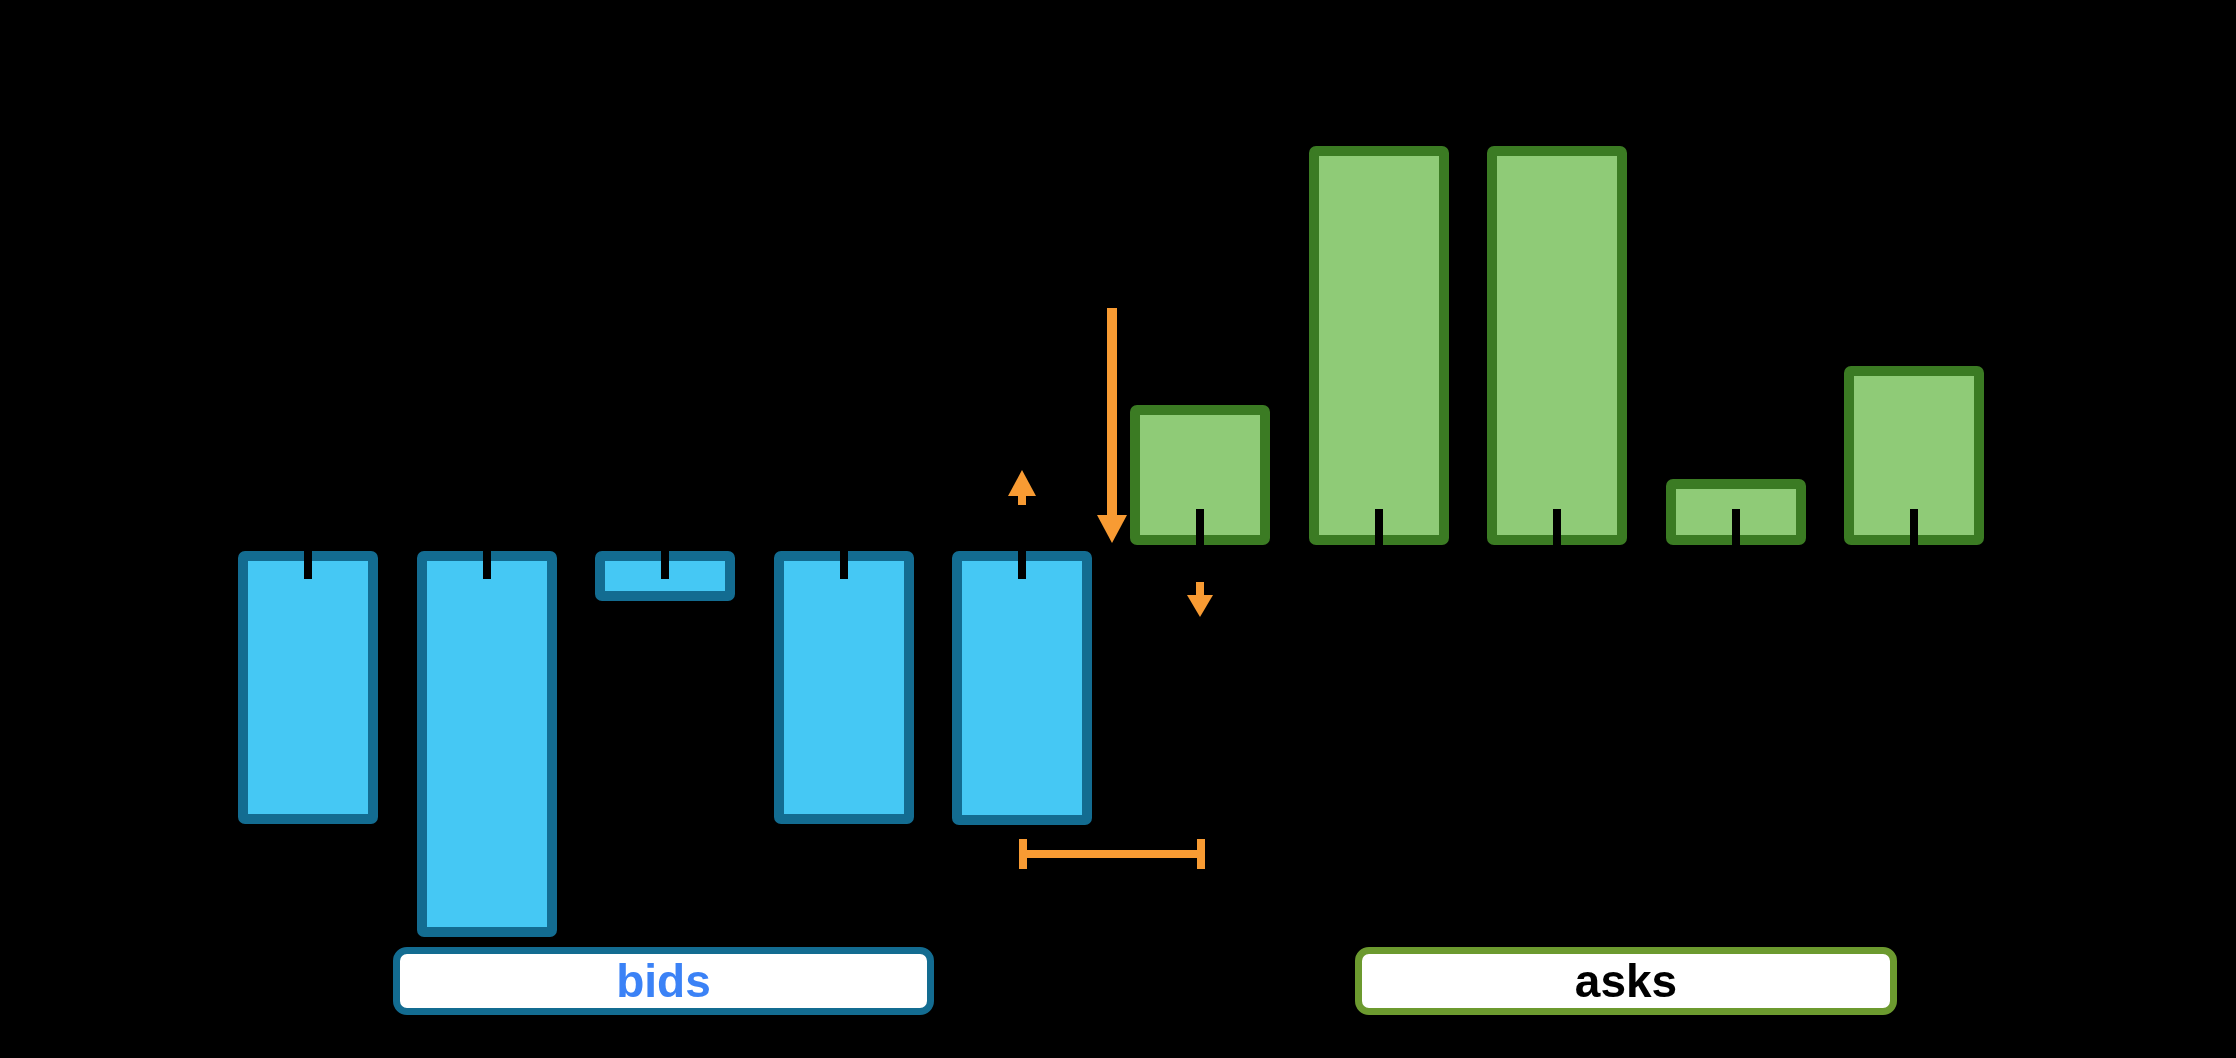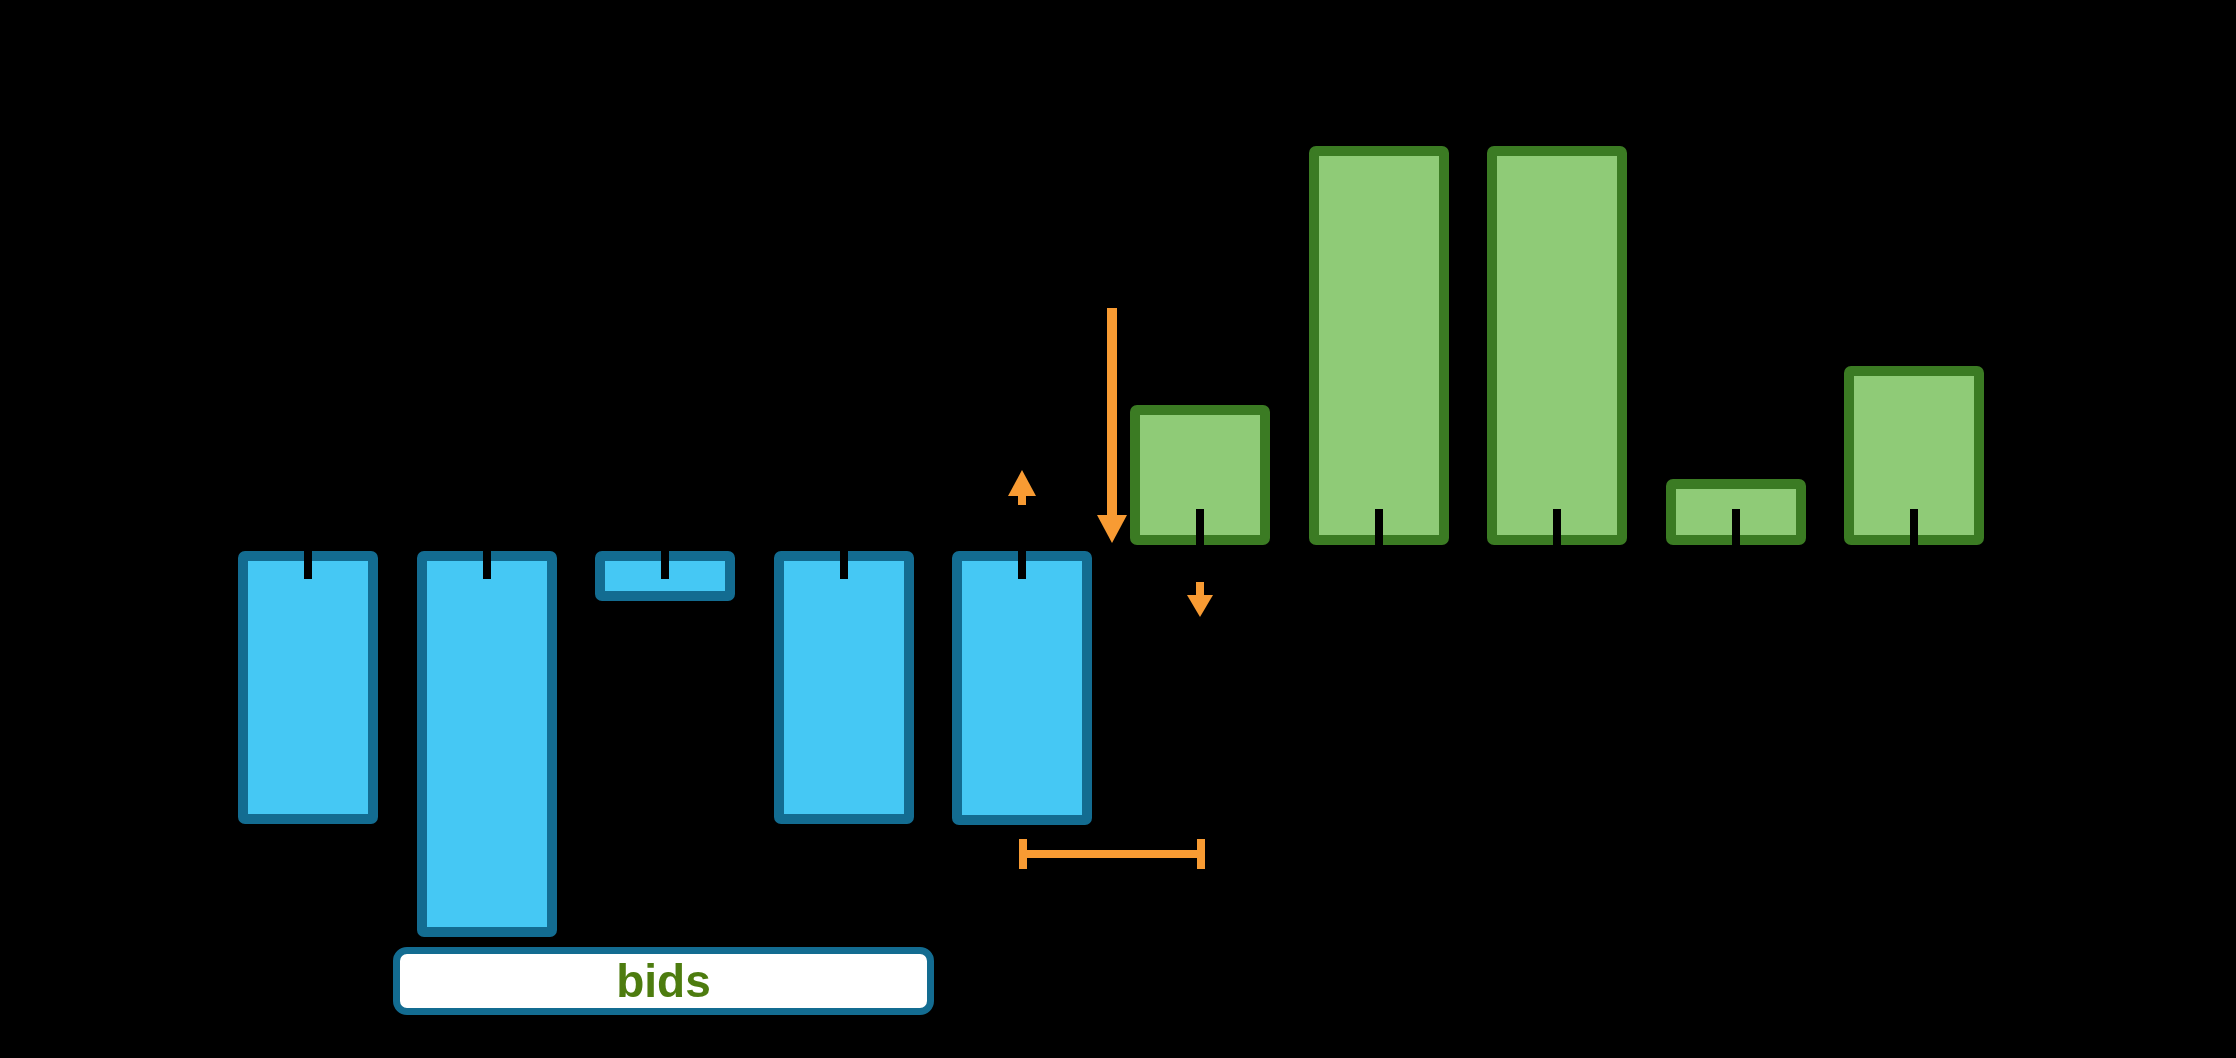--- a/index.html
+++ b/index.html
@@ -55,24 +55,27 @@
   }
   #bids-label { left: 393px; width: 541px; }
   #asks-label { left: 1355px; width: 542px; }
 </style>
 </head>
 <body>
 
 <div id="stage">
   <div class="axis-line"></div>
 
-  <div id="bids-label" class="label-box" style="border-color: rgb(19, 108, 145); background: rgb(255, 255, 255); color: #4d7c0f;">
+  <div id="bids-label" class="label-box" style="border-color: rgb(19, 108, 145); background: rgb(255, 255, 255); color: #3b82f6;">
     <span>bids</span>
   </div>
 
+  <div id="asks-label" class="label-box" style="border-color: rgb(108, 154, 47); background: rgb(255, 255, 255); color: rgb(0, 0, 0);">
+    <span>asks</span>
+  </div>
 <div class="bar" style="left: 238px; width: 140px; height: 273px; top: 551px; background: rgb(69, 200, 244); border-color: rgb(19, 108, 145);"></div>
     <div class="tick" style="left: 304px; background: rgb(0, 0, 0);"></div>
     <div class="bar" style="left: 417px; width: 140px; height: 386px; top: 551px; background: rgb(69, 200, 244); border-color: rgb(19, 108, 145);"></div>
     <div class="tick" style="left: 483px; background: rgb(0, 0, 0);"></div>
     <div class="bar" style="left: 595px; width: 140px; height: 50px; top: 551px; background: rgb(69, 200, 244); border-color: rgb(19, 108, 145);"></div>
     <div class="tick" style="left: 661px; background: rgb(0, 0, 0);"></div>
     <div class="bar" style="left: 774px; width: 140px; height: 273px; top: 551px; background: rgb(69, 200, 244); border-color: rgb(19, 108, 145);"></div>
     <div class="tick" style="left: 840px; background: rgb(0, 0, 0);"></div>
     <div class="bar" style="left: 952px; width: 140px; height: 274px; top: 551px; background: rgb(69, 200, 244); border-color: rgb(19, 108, 145);"></div>
     <div class="tick" style="left: 1018px; background: rgb(0, 0, 0);"></div>

